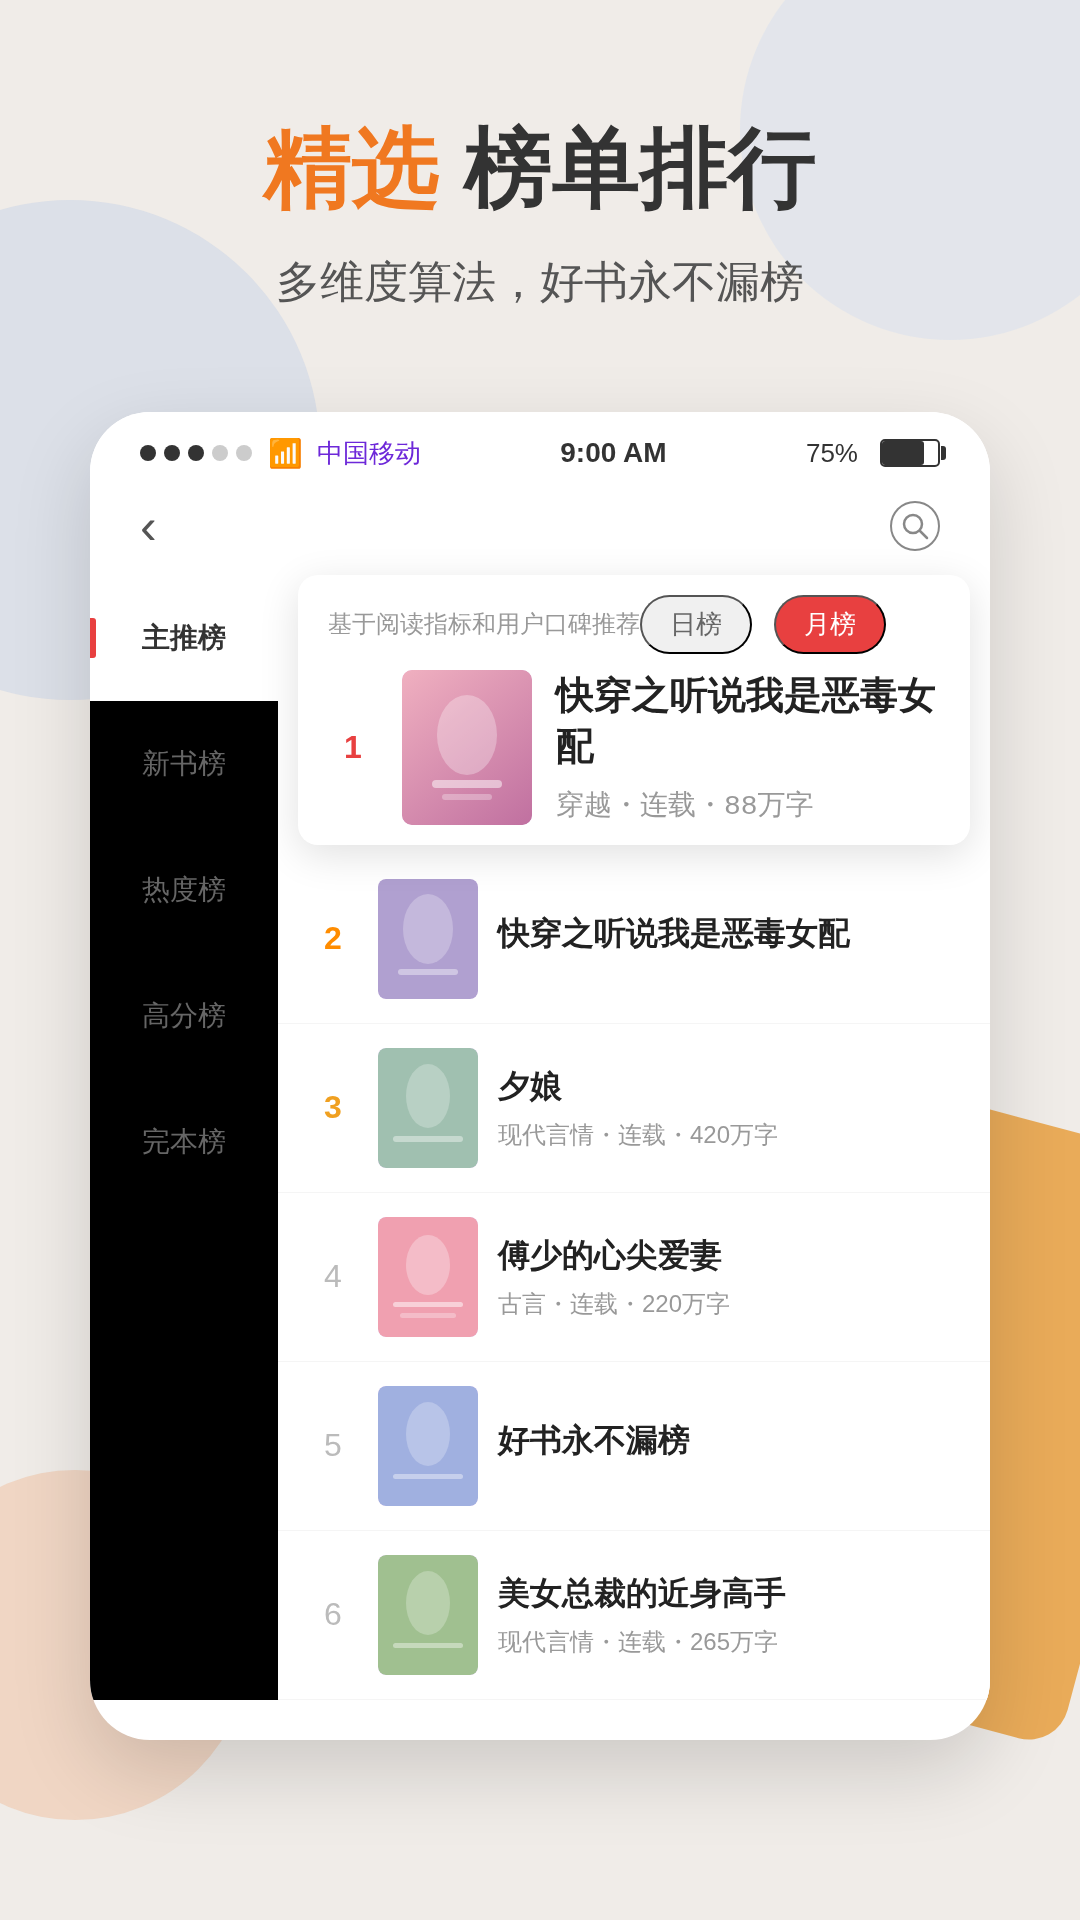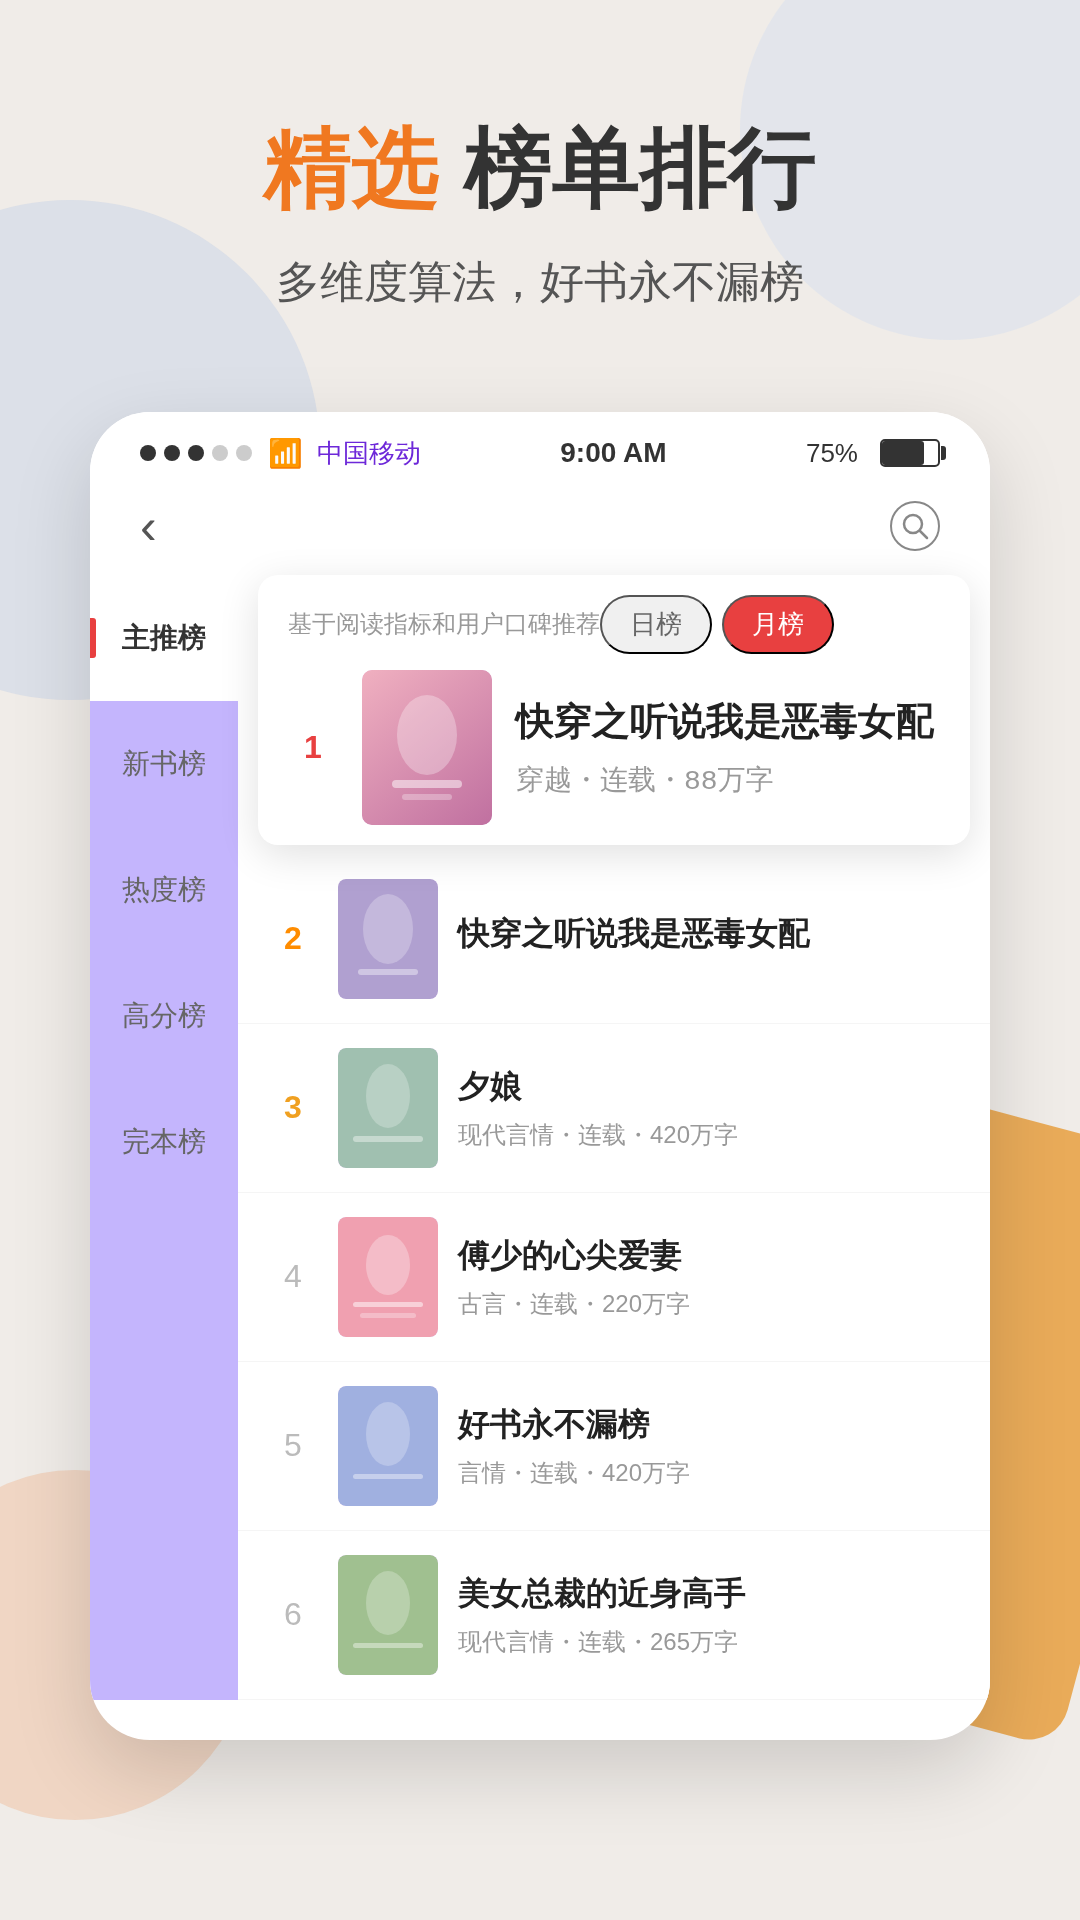--- a/index.html
+++ b/index.html
@@ -161,22 +161,22 @@
 
     
     .content-area {
       display: flex;
       background: #f5f5f5;
       min-height: 1000px;
     }
 
     
     .sidebar {
-      width: 148px;
-      background: #c4b5fd;
+      width: 188px;
+      background: #000000;
       flex-shrink: 0;
     }
     .sidebar-item {
       padding: 44px 0;
       text-align: center;
       font-size: 28px;
       color: #666;
       position: relative;
       cursor: pointer;
     }
@@ -199,21 +199,21 @@
     .right-content {
       flex: 1;
       background: #fff;
     }
     .filter-text {
       font-size: 24px;
       color: #999;
     }
     .filter-tabs {
       display: flex;
-      gap: 10px;
+      gap: 22px;
     }
     .tab-btn {
       padding: 10px 28px;
       border-radius: 30px;
       font-size: 26px;
       cursor: pointer;
     }
     .tab-btn.inactive {
       background: #f0f0f0;
       color: #666;
@@ -462,21 +462,20 @@
           <span class="book-rank">5</span>
           <div class="book-cover">
             <svg width="100" height="120" viewBox="0 0 100 120" xmlns="http://www.w3.org/2000/svg">
               <rect width="100" height="120" rx="8" fill="#a0b0e0"></rect>
               <ellipse cx="50" cy="48" rx="22" ry="32" fill="rgba(255,255,255,0.25)"></ellipse>
               <rect x="15" y="88" width="70" height="5" rx="2.5" fill="rgba(255,255,255,0.4)"></rect>
             </svg>
           </div>
           <div class="book-info">
             <div class="book-title">好书永不漏榜</div>
-            <div class="book-meta">言情・连载・420万字</div>
           </div>
         </div>
 
         <div class="book-item">
           <span class="book-rank">6</span>
           <div class="book-cover">
             <svg width="100" height="120" viewBox="0 0 100 120" xmlns="http://www.w3.org/2000/svg">
               <rect width="100" height="120" rx="8" fill="#a0c090"></rect>
               <ellipse cx="50" cy="48" rx="22" ry="32" fill="rgba(255,255,255,0.25)"></ellipse>
               <rect x="15" y="88" width="70" height="5" rx="2.5" fill="rgba(255,255,255,0.4)"></rect>

